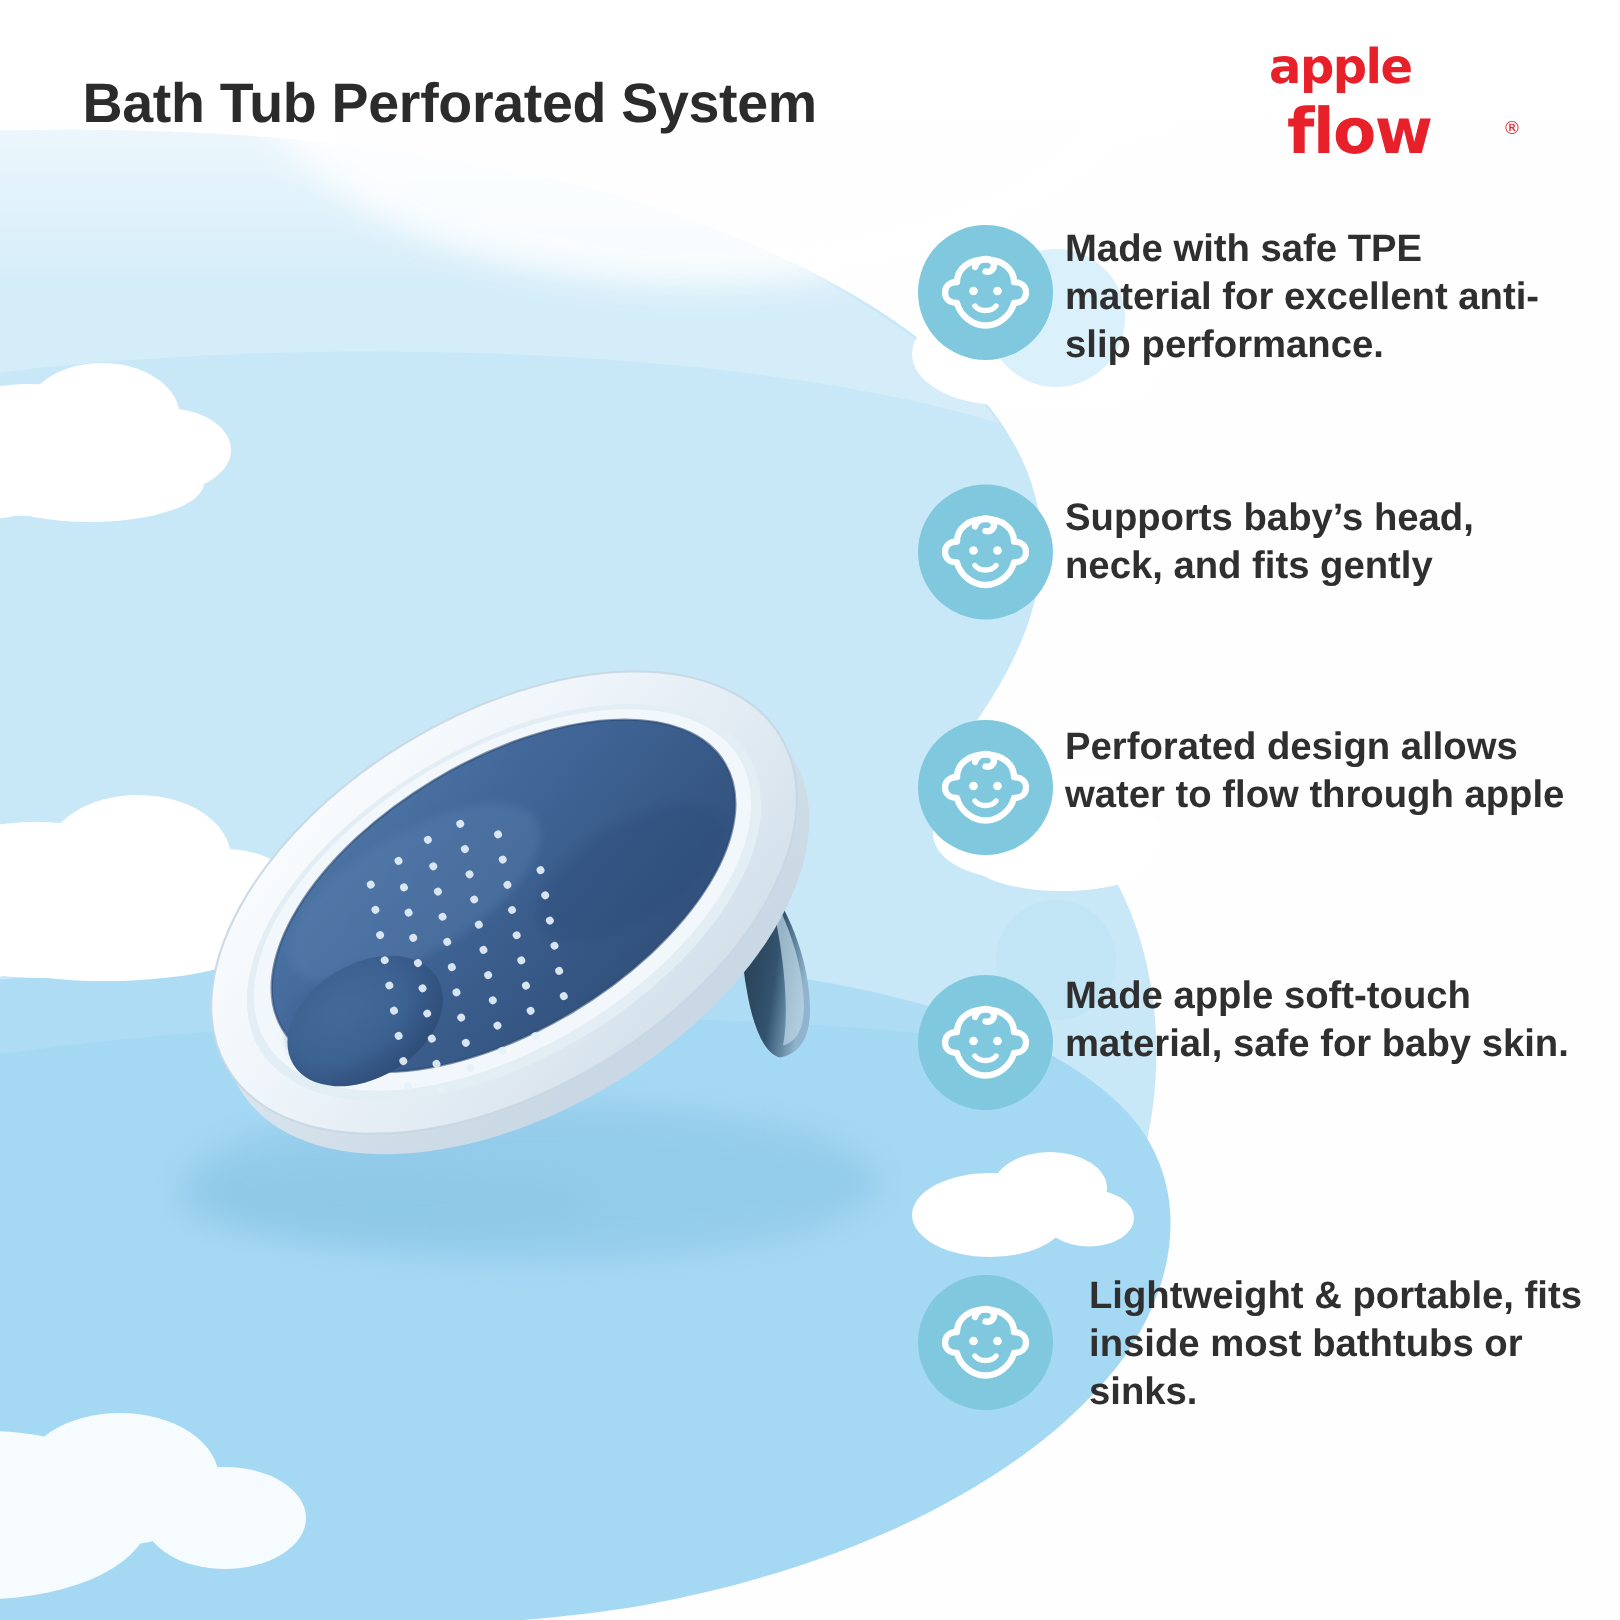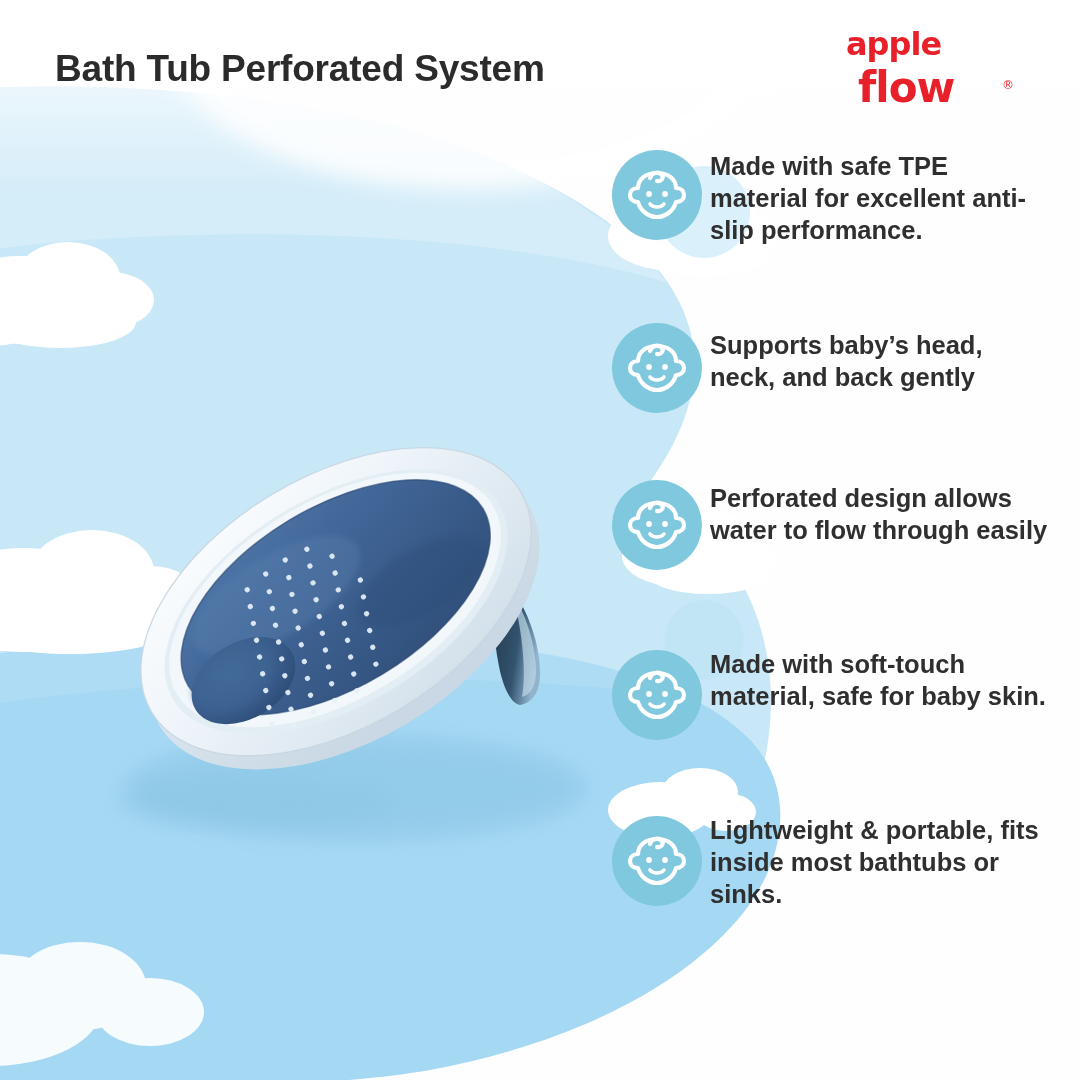--- a/index.html
+++ b/index.html
@@ -50,21 +50,21 @@
     line-height:1.26;
     width:340px;
     padding-top:2px;
   }
 
   
   #feat-0{top:0px;}
   #feat-1{top:165px;}
   #feat-2{top:330px;}
   #feat-3{top:496px;}
-  #feat-4{top:662px;}
+  #feat-4{top:696px;gap:16px;}
   #feat-0 .f-text{padding-top:0px;}
   #feat-1 .f-icon{margin-top:8px;}
   #feat-1 .f-text{padding-top:14px;}
   #feat-3 .f-icon{margin-top:4px;}
   #feat-4 .f-icon{margin-top:4px;}
 
   
   #product{position:absolute;left:55px;top:370px;width:560px;height:490px;}
 </style>
 </head>
@@ -350,57 +350,57 @@
                      C69,38 72,41 72,45 C72,49 69,52 64,52
                      C62,60 54,67 45,67 C36,67 28,60 26,52
                      C21,52 18,49 18,45 C18,41 21,38 26,38 Z"></path>
             <path d="M38,28 C40,22 47,21 50,25 C52,28 49,32 45,31"></path>
           </g>
           <circle cx="37" cy="44" r="2.9" fill="#ffffff"></circle>
           <circle cx="53" cy="44" r="2.9" fill="#ffffff"></circle>
           <path d="M38,54 C41,58 49,58 52,54" fill="none" stroke="#ffffff" stroke-width="3.6" stroke-linecap="round"></path>
         </svg>
       </span>
-      <span class="f-text">Supports baby’s head, neck, and back gently</span>
+      <span class="f-text">Supports baby’s head, neck, and fits gently</span>
     </div>
 
     <div class="feature" id="feat-2">
       <span class="f-icon">
         <svg width="90" height="90" viewBox="0 0 90 90" xmlns="http://www.w3.org/2000/svg">
           <g fill="none" stroke="#ffffff" stroke-width="4.2" stroke-linecap="round" stroke-linejoin="round">
             <path d="M26,38 C26,29 34,23 45,23 C56,23 64,29 64,38
                      C69,38 72,41 72,45 C72,49 69,52 64,52
                      C62,60 54,67 45,67 C36,67 28,60 26,52
                      C21,52 18,49 18,45 C18,41 21,38 26,38 Z"></path>
             <path d="M38,28 C40,22 47,21 50,25 C52,28 49,32 45,31"></path>
           </g>
           <circle cx="37" cy="44" r="2.9" fill="#ffffff"></circle>
           <circle cx="53" cy="44" r="2.9" fill="#ffffff"></circle>
           <path d="M38,54 C41,58 49,58 52,54" fill="none" stroke="#ffffff" stroke-width="3.6" stroke-linecap="round"></path>
         </svg>
       </span>
-      <span class="f-text">Perforated design allows water to flow through easily</span>
+      <span class="f-text">Perforated design allows water to flow through apple</span>
     </div>
 
     <div class="feature" id="feat-3">
       <span class="f-icon">
         <svg width="90" height="90" viewBox="0 0 90 90" xmlns="http://www.w3.org/2000/svg">
           <g fill="none" stroke="#ffffff" stroke-width="4.2" stroke-linecap="round" stroke-linejoin="round">
             <path d="M26,38 C26,29 34,23 45,23 C56,23 64,29 64,38
                      C69,38 72,41 72,45 C72,49 69,52 64,52
                      C62,60 54,67 45,67 C36,67 28,60 26,52
                      C21,52 18,49 18,45 C18,41 21,38 26,38 Z"></path>
             <path d="M38,28 C40,22 47,21 50,25 C52,28 49,32 45,31"></path>
           </g>
           <circle cx="37" cy="44" r="2.9" fill="#ffffff"></circle>
           <circle cx="53" cy="44" r="2.9" fill="#ffffff"></circle>
           <path d="M38,54 C41,58 49,58 52,54" fill="none" stroke="#ffffff" stroke-width="3.6" stroke-linecap="round"></path>
         </svg>
       </span>
-      <span class="f-text">Made with soft-touch material, safe for baby skin.</span>
+      <span class="f-text">Made apple soft-touch material, safe for baby skin.</span>
     </div>
 
     <div class="feature" id="feat-4">
       <span class="f-icon">
         <svg width="90" height="90" viewBox="0 0 90 90" xmlns="http://www.w3.org/2000/svg">
           <g fill="none" stroke="#ffffff" stroke-width="4.2" stroke-linecap="round" stroke-linejoin="round">
             <path d="M26,38 C26,29 34,23 45,23 C56,23 64,29 64,38
                      C69,38 72,41 72,45 C72,49 69,52 64,52
                      C62,60 54,67 45,67 C36,67 28,60 26,52
                      C21,52 18,49 18,45 C18,41 21,38 26,38 Z"></path>

